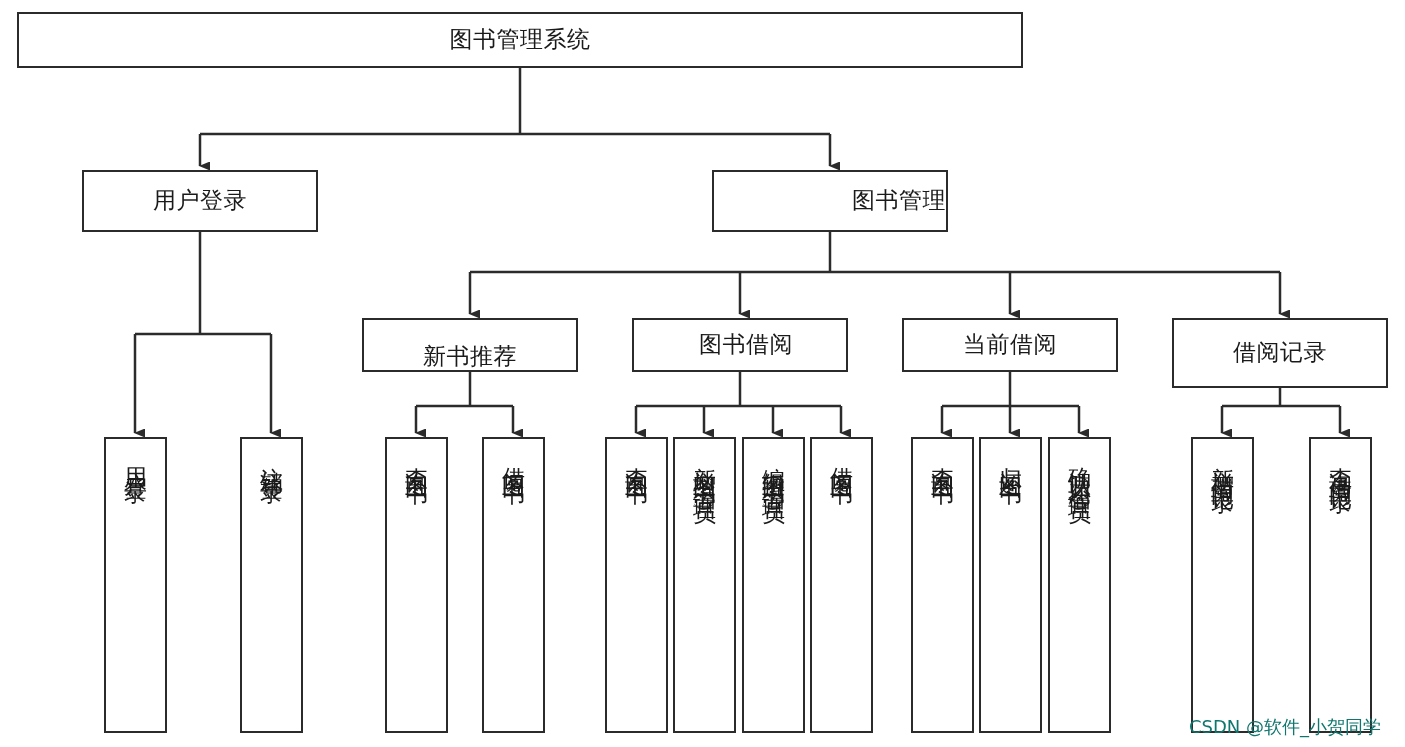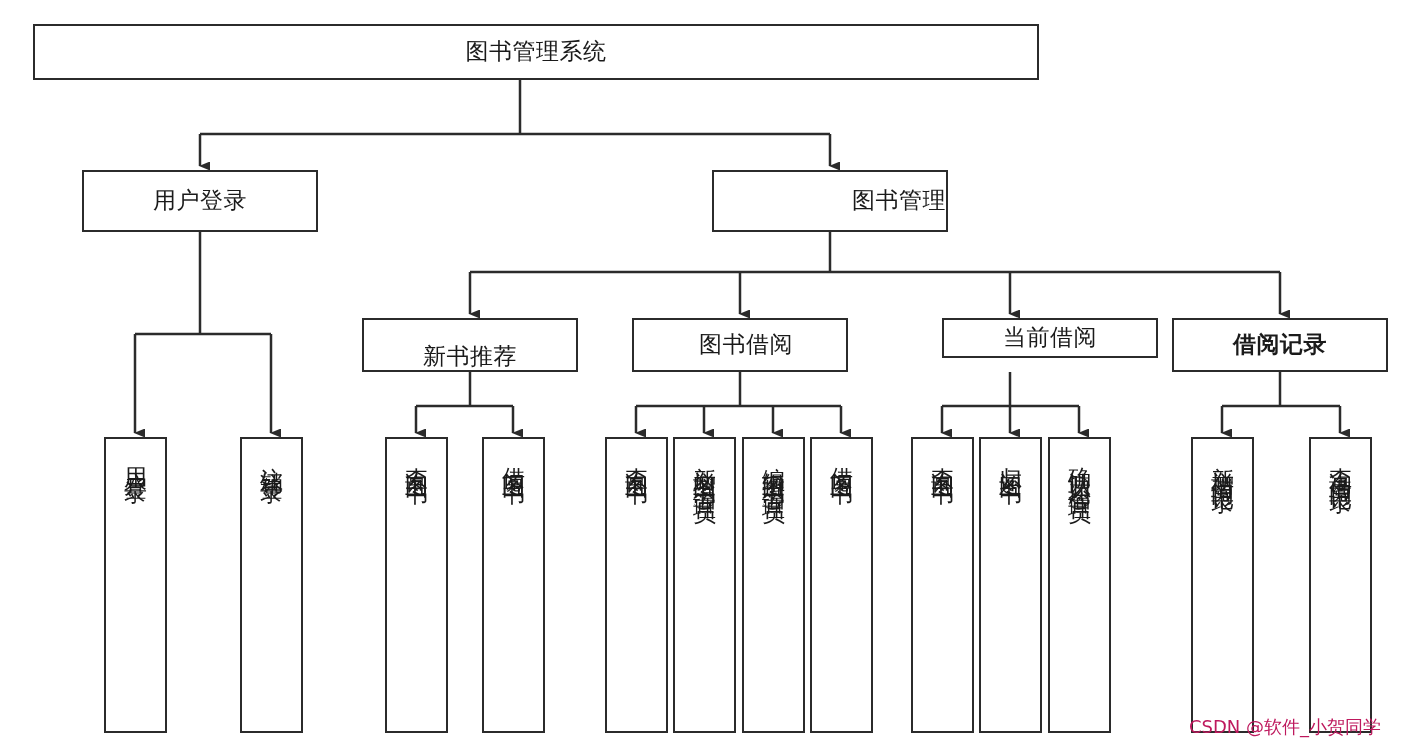--- a/index.html
+++ b/index.html
@@ -57,21 +57,21 @@
     font-size: 23px;
     letter-spacing: 5px;
     line-height: 1;
     height: auto;
   }
   #watermark {
     position: absolute;
     left: 1189px;
     top: 715px;
     font-size: 18px;
-    color: #be185d;
+    color: #0f766e;
     white-space: nowrap;
     z-index: 3;
     font-family: "DejaVu Sans", "Liberation Sans", sans-serif;
   }
 </style>
 </head>
 <body>
 
 <div id="diagram-root">
 
@@ -118,41 +118,41 @@
       <path d="M1010,406 L1010,433" marker-end="url(#arrowhead)"></path>
       <path d="M1079,406 L1079,433" marker-end="url(#arrowhead)"></path>
 
       <path d="M1280,372 L1280,406"></path>
       <path d="M1222,406 L1340,406"></path>
       <path d="M1222,406 L1222,433" marker-end="url(#arrowhead)"></path>
       <path d="M1340,406 L1340,433" marker-end="url(#arrowhead)"></path>
     </g>
   </svg>
 
-  <div class="node horizontal" style="left:33px; top:12px; width:1006px; height:56px;margin-top:12px;">
+  <div class="node horizontal" style="left:17px; top:12px; width:1006px; height:56px;">
     <span class="node-label">图书管理系统</span>
   </div>
 
   <div class="node horizontal" style="left:82px; top:170px; width:236px; height:62px;">
     <span class="node-label">用户登录</span>
   </div>
   <div class="node horizontal" style="left:712px; top:170px; width:236px; height:62px;justify-content:flex-end;">
     <span class="node-label">图书管理</span>
   </div>
 
   <div class="node horizontal" style="left:362px; top:318px; width:216px; height:54px;align-items:flex-end;">
     <span class="node-label">新书推荐</span>
   </div>
   <div class="node horizontal" style="left:632px; top:318px; width:216px; height:54px;padding-left:12px;">
     <span class="node-label">图书借阅</span>
   </div>
-  <div class="node horizontal" style="left:942px; top:318px; width:216px; height:40px;">
+  <div class="node horizontal" style="left:902px; top:318px; width:216px; height:54px;">
     <span class="node-label">当前借阅</span>
   </div>
-  <div class="node horizontal" style="left:1172px; top:318px; width:216px; height:54px;font-weight:bold;">
+  <div class="node horizontal" style="left:1172px; top:318px; width:216px; height:70px;">
     <span class="node-label">借阅记录</span>
   </div>
 
   <div class="node vertical" style="left:104px; top:437px; width:63px; height:296px;">
     <span class="node-label">用户登录</span>
   </div>
   <div class="node vertical" style="left:240px; top:437px; width:63px; height:296px;">
     <span class="node-label">注销登录</span>
   </div>
 

